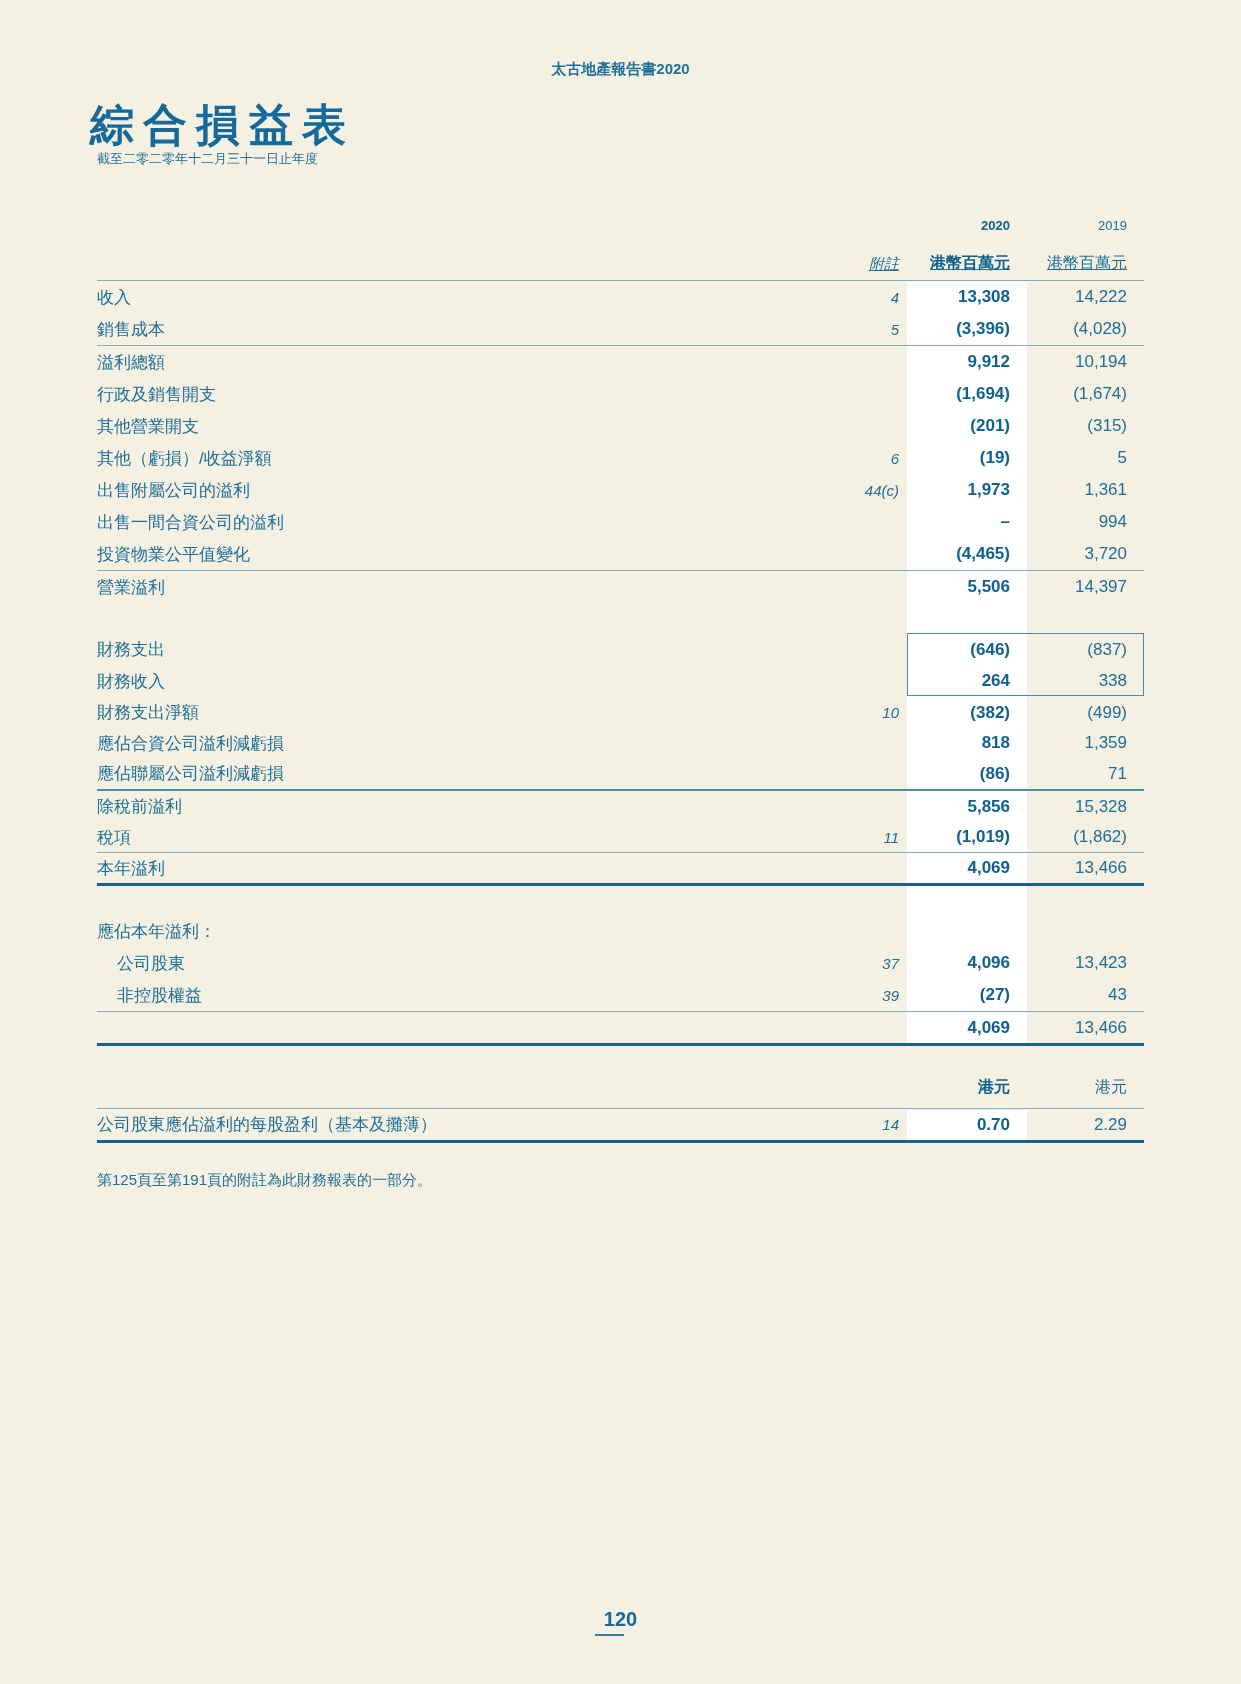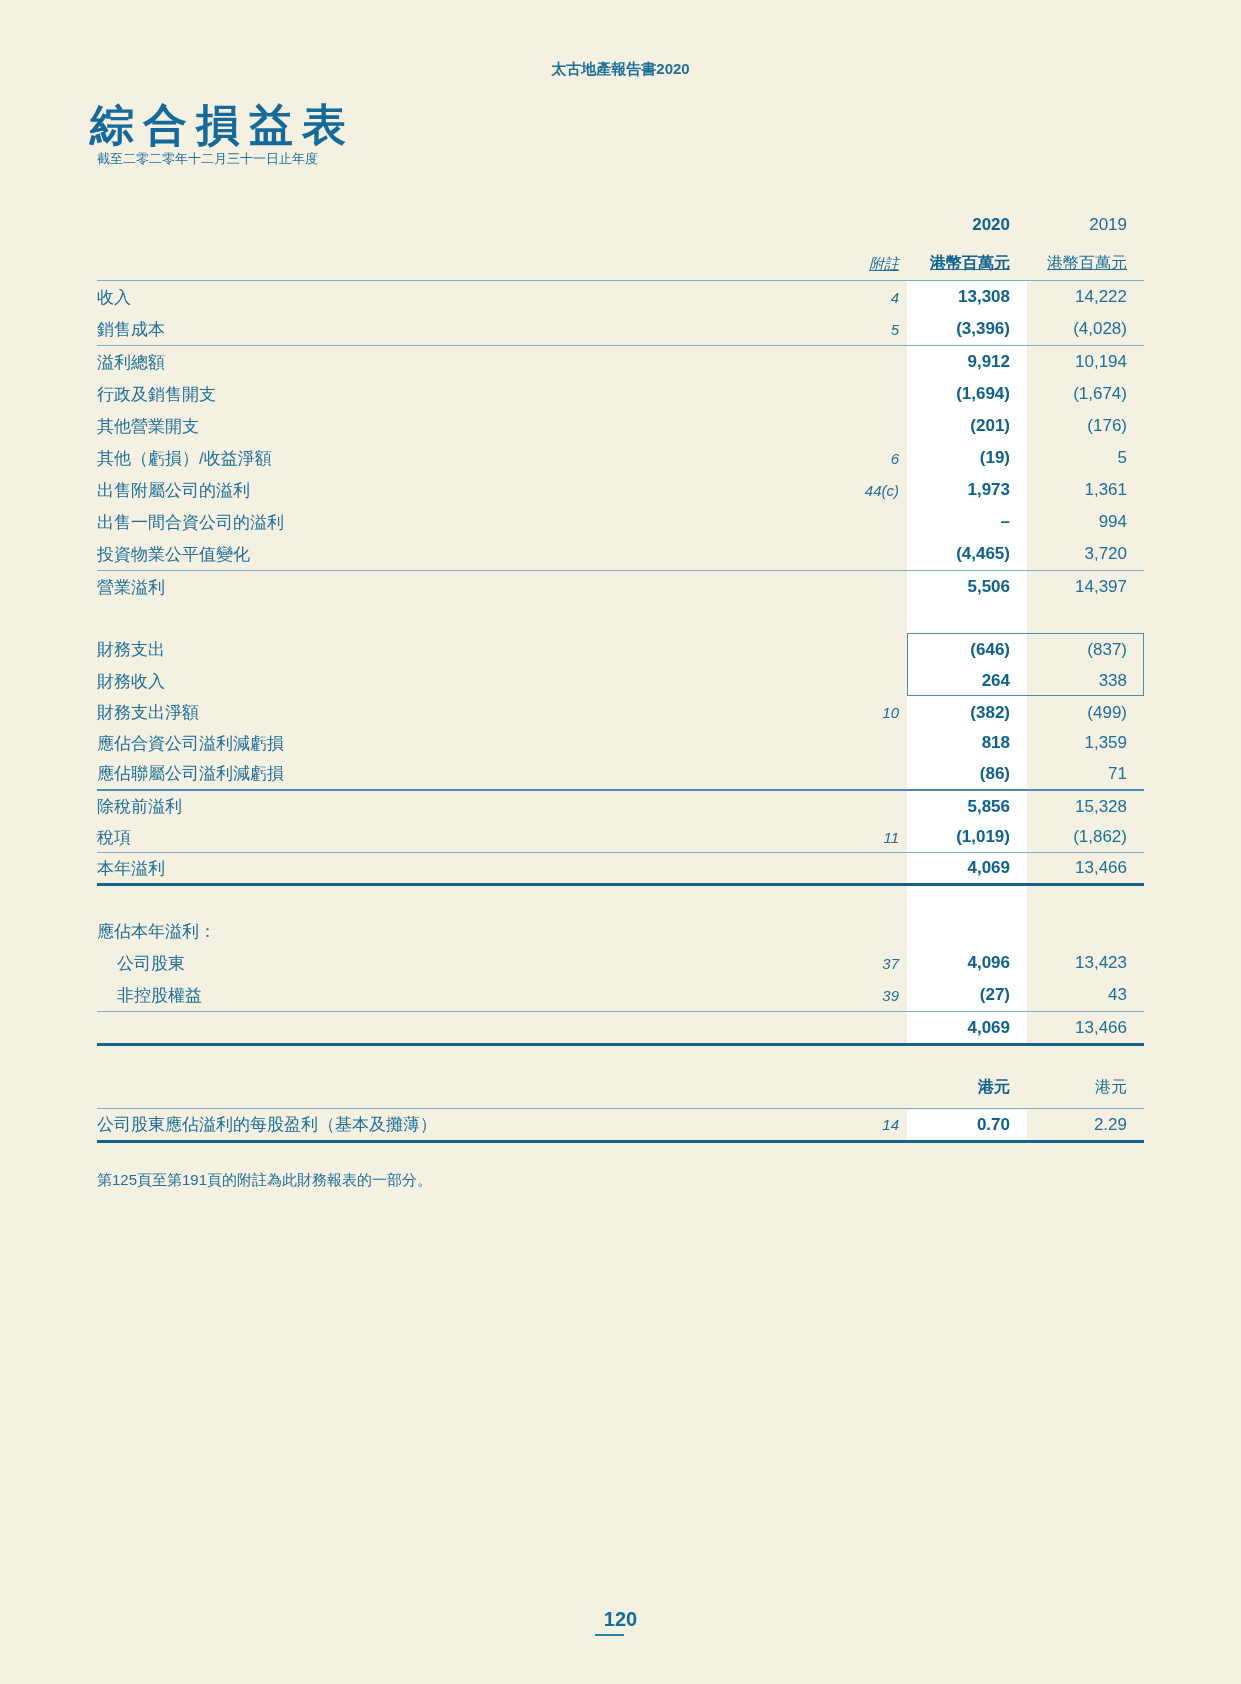--- a/index.html
+++ b/index.html
@@ -26,21 +26,21 @@
   .fintable{position:absolute;left:97px;top:212px;width:1047px;z-index:2;}
   .tr{display:flex;align-items:center;height:32px;font-size:17px;}
   .tr.h31{height:31px;} .tr.h30{height:30px;} .tr.h26{height:26px;}
   .td{white-space:nowrap;}
   .td.label{flex:1;text-align:left;color:#1e6f99;}
   .td.label.indent{padding-left:20px;}
   .td.note{width:80px;text-align:right;font-style:italic;font-size:15px;
     padding-right:8px;color:#1e6f99;}
   .td.v20{width:120px;text-align:right;padding-right:17px;font-weight:bold;color:#0f618e;}
   .td.v19{width:117px;text-align:right;padding-right:17px;color:#1e6f99;}
-  .hdr-year{font-size:17px;}
+  .hdr-year{font-size:13px;}
   .hdr-unit{font-size:16px;}
   .tr.bottom{align-items:flex-end;padding-bottom:6px;height:42px;text-decoration:underline;}
   .tr.bottom34{align-items:center;padding-bottom:7px;height:34px;}
 
   .rule{width:100%;}
   .rule.thin{height:1px;background:#7fb0c9;}
   .rule.med{height:2px;background:#4a8cb0;}
   .rule.thick{height:3px;background:#17628c;}
   .spacer31{height:31px;} .spacer29{height:29px;} .spacer28{height:28px;}
 
@@ -103,21 +103,21 @@
     <div class="tr">
       <div class="td label">行政及銷售開支</div>
       <div class="td note"></div>
       <div class="td v20">(1,694)</div>
       <div class="td v19">(1,674)</div>
     </div>
     <div class="tr">
       <div class="td label">其他營業開支</div>
       <div class="td note"></div>
       <div class="td v20">(201)</div>
-      <div class="td v19">(176)</div>
+      <div class="td v19">(315)</div>
     </div>
     <div class="tr">
       <div class="td label">其他（虧損）/收益淨額</div>
       <div class="td note">6</div>
       <div class="td v20">(19)</div>
       <div class="td v19">5</div>
     </div>
     <div class="tr">
       <div class="td label">出售附屬公司的溢利</div>
       <div class="td note">44(c)</div>

